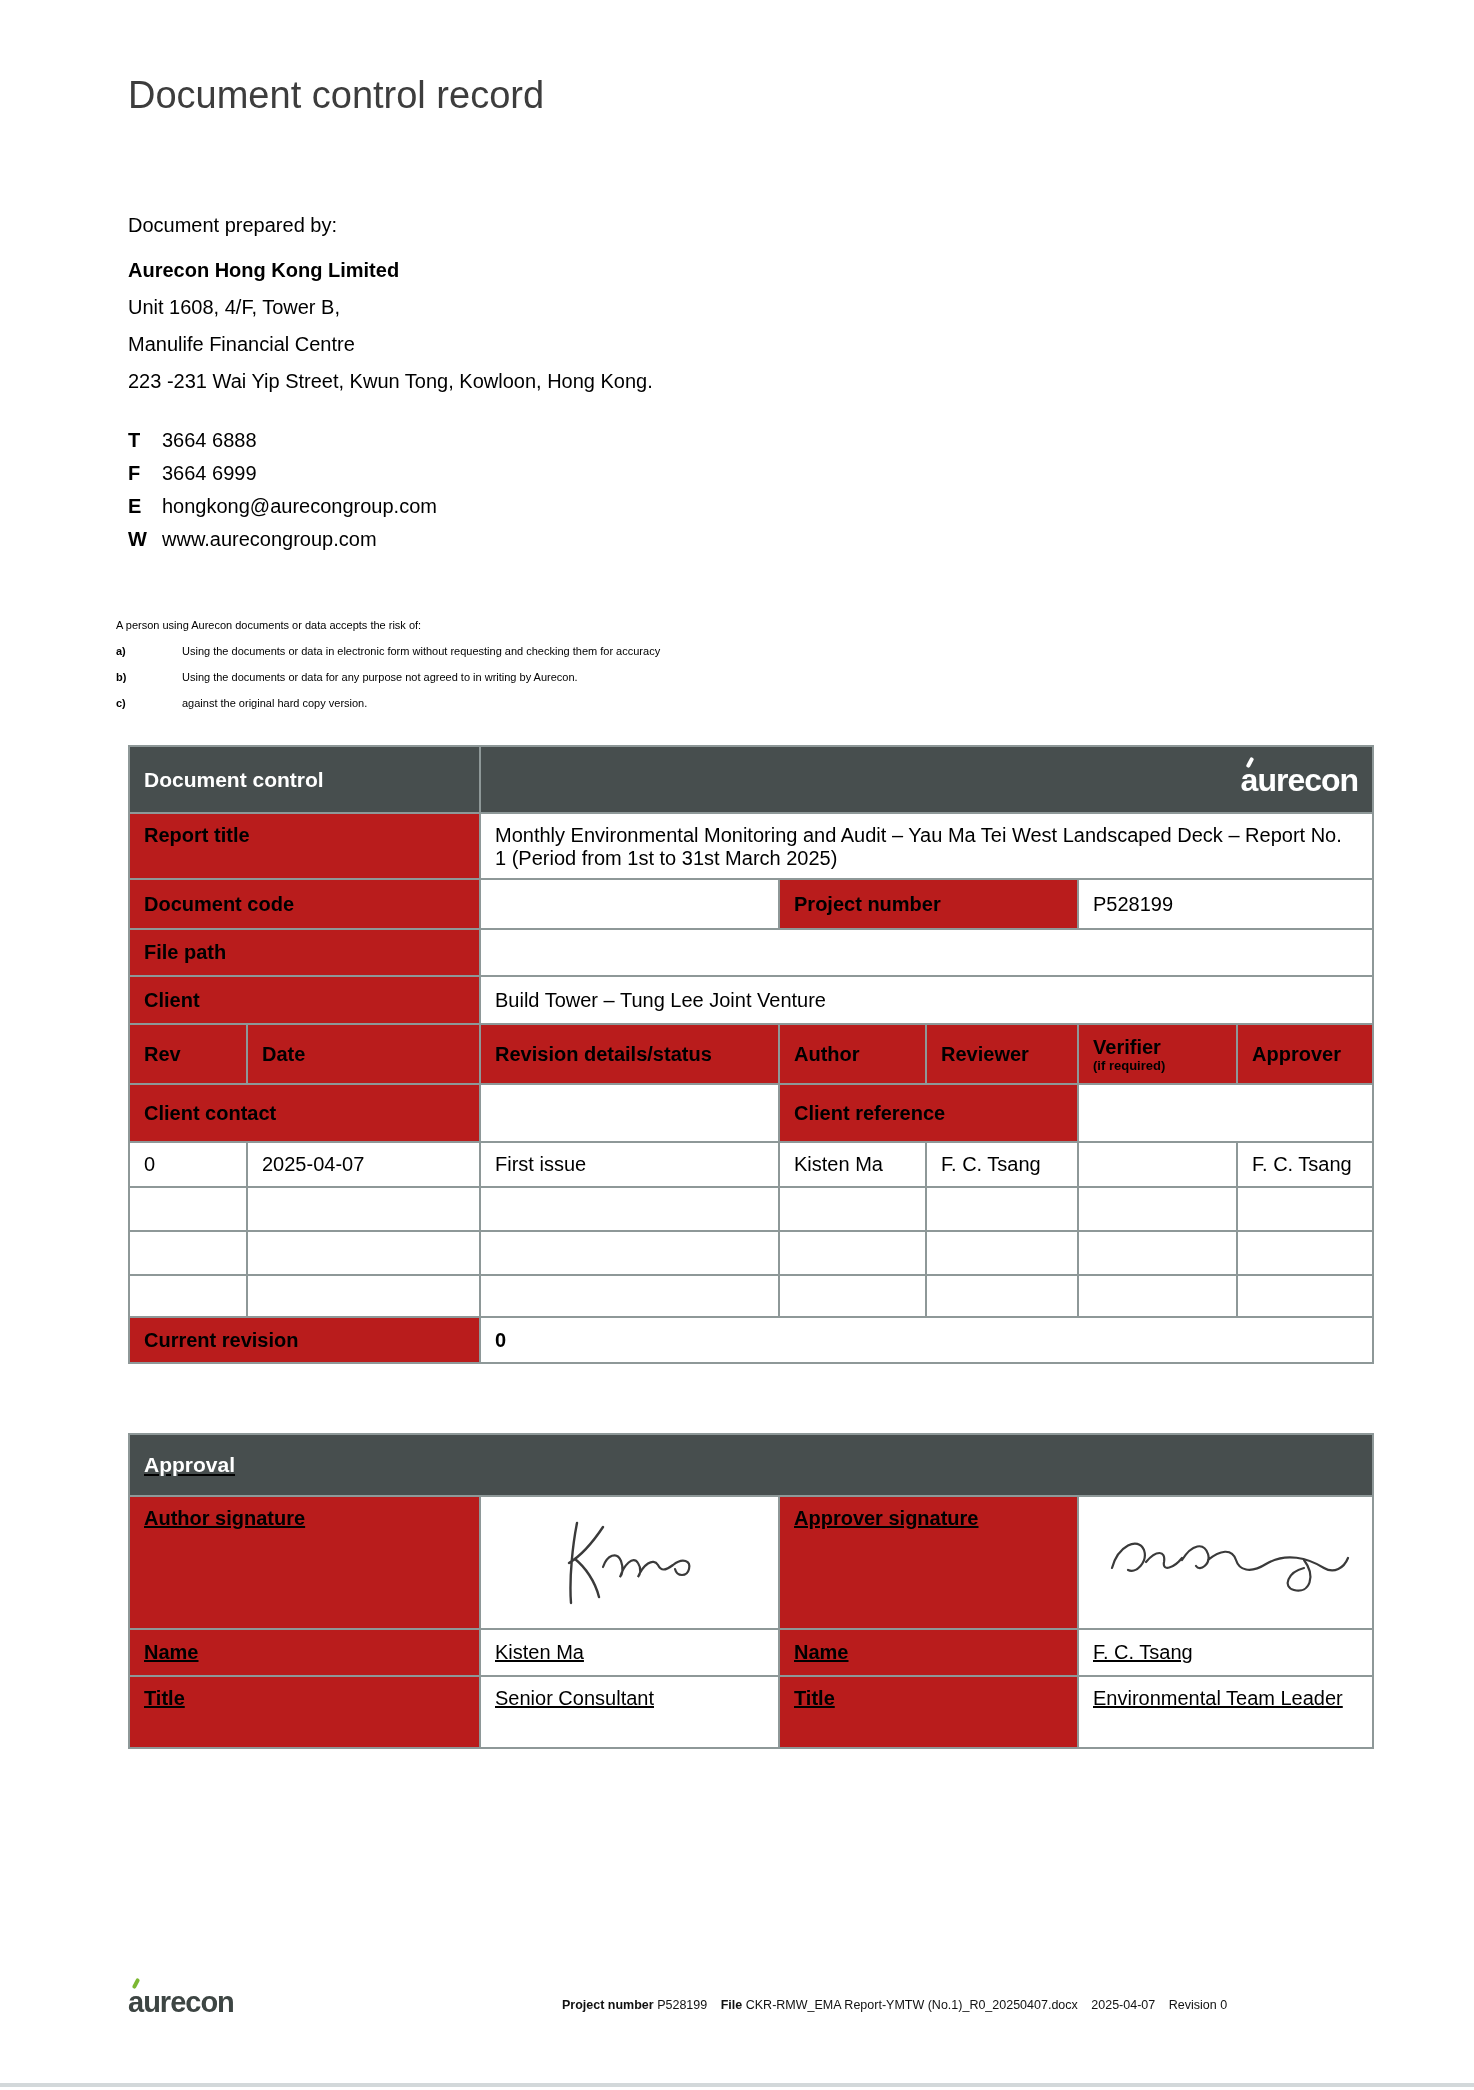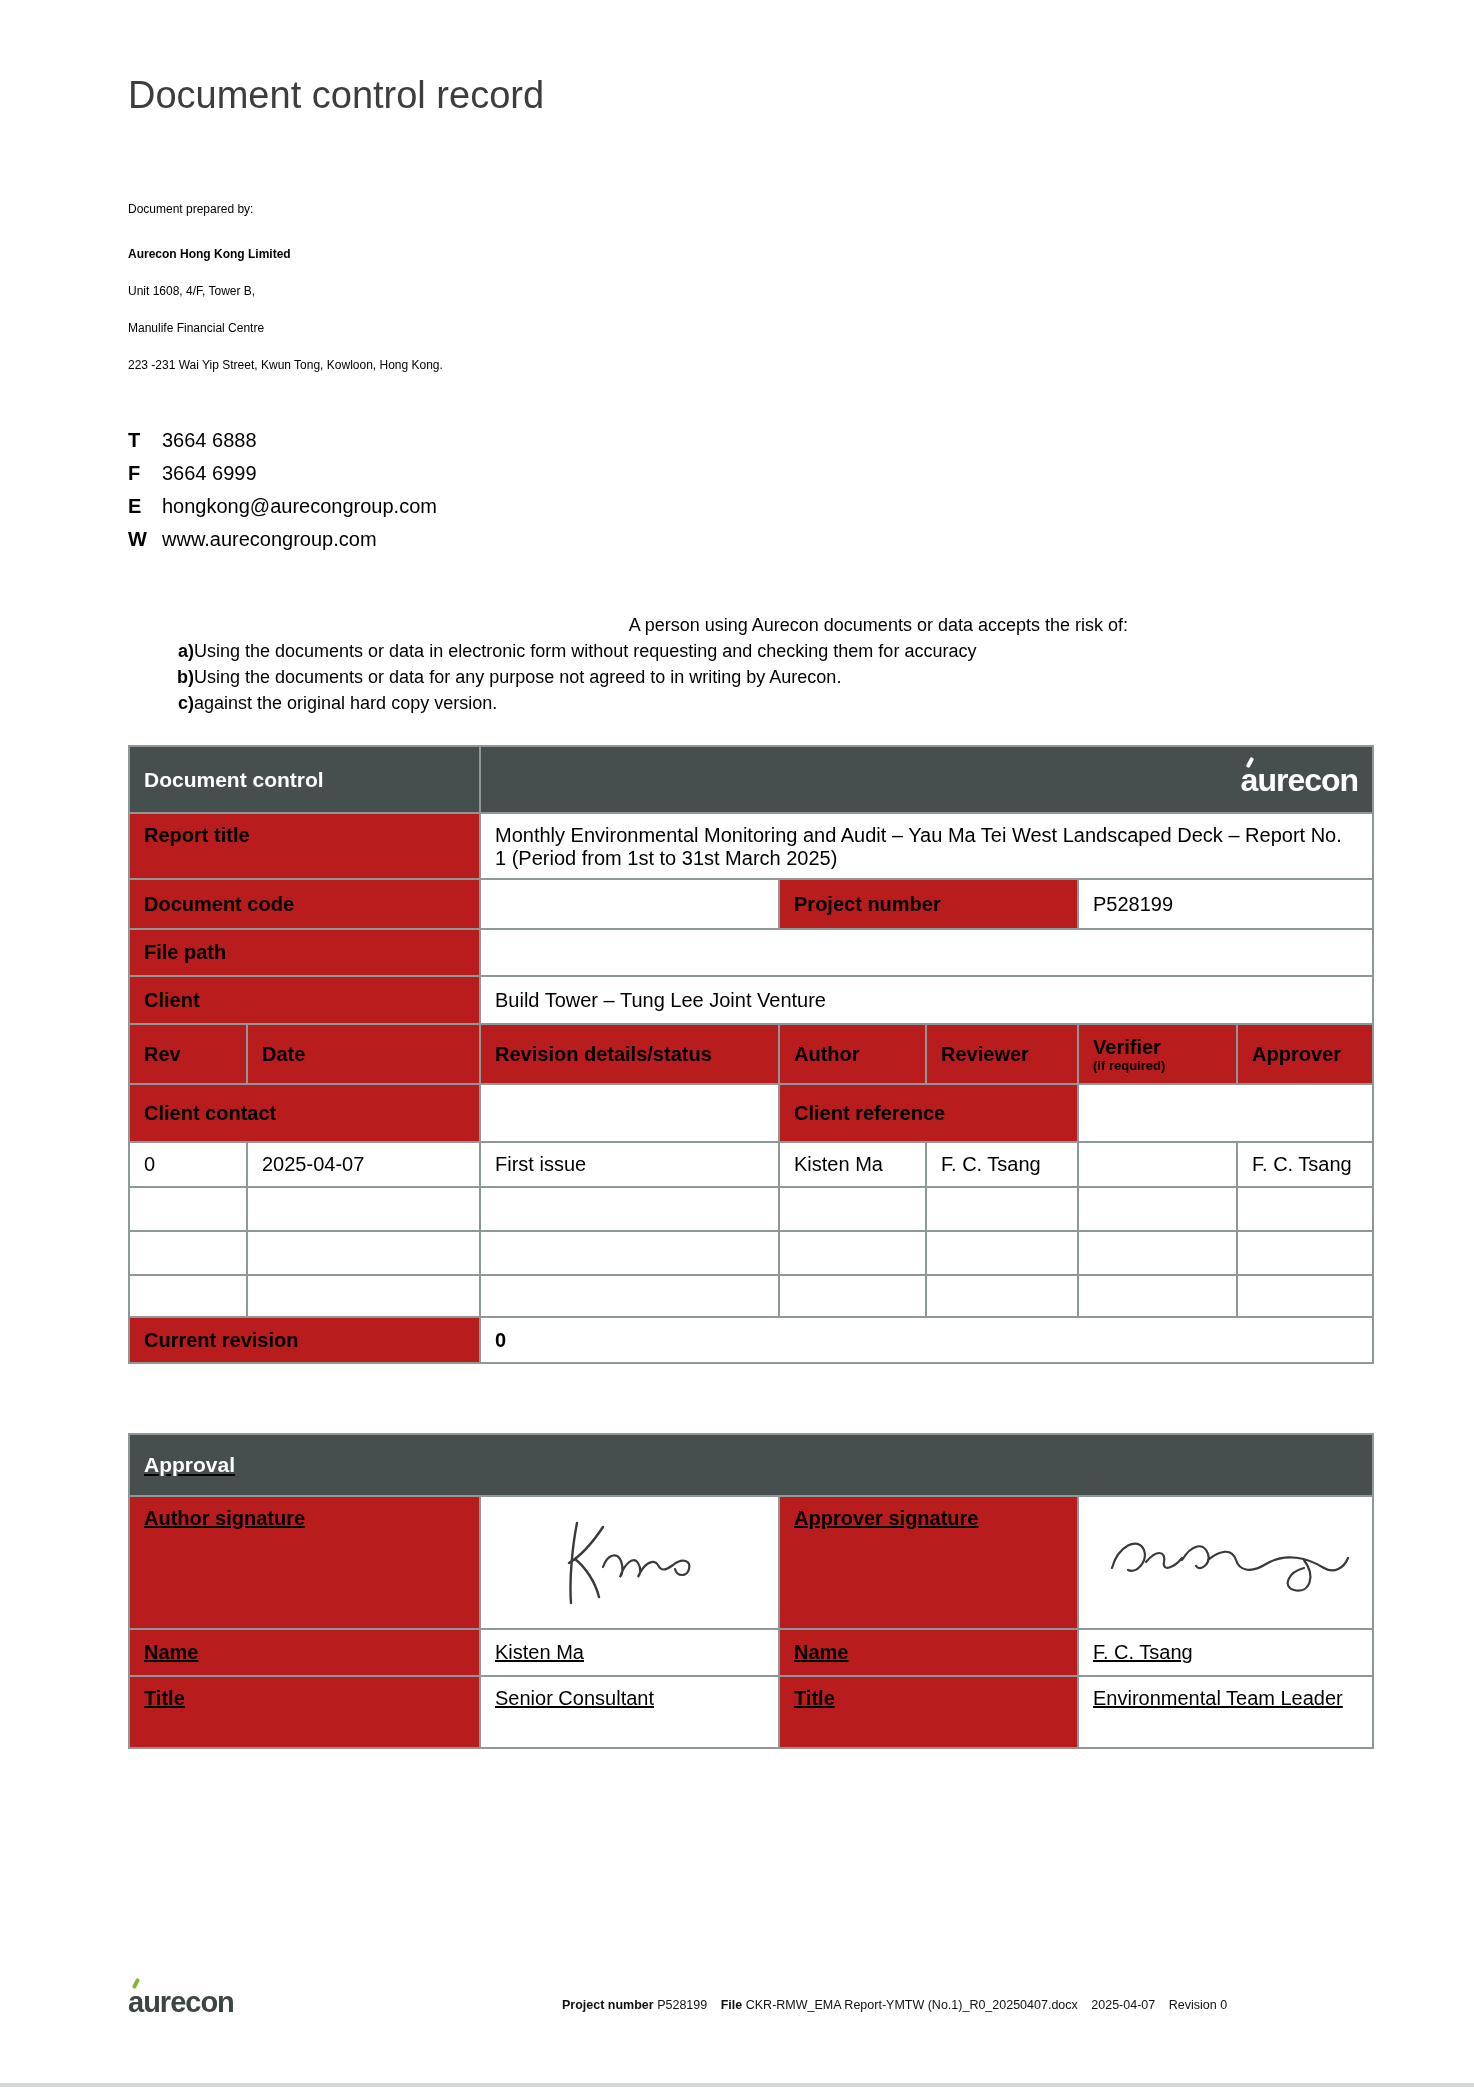--- a/index.html
+++ b/index.html
@@ -2,29 +2,29 @@
 <html><head>
 <meta charset="utf-8">
 <style>
   * { margin:0; padding:0; box-sizing:border-box; }
   html,body { background:#fff; }
   body { font-family:"Liberation Sans","DejaVu Sans",sans-serif; color:#000; }
   .page { position:relative; width:1474px; height:2090px; background:#ffffff; overflow:hidden; }
 
   .doc-title { position:absolute; left:128px; top:74px; font-size:38px; font-weight:400; color:#3d3d3d; letter-spacing:0; }
 
-  .prepared { position:absolute; left:128px; top:191px; font-size:12px; line-height:37px; }
+  .prepared { position:absolute; left:128px; top:207px; font-size:20px; line-height:37px; }
   .prepared .lead { margin-bottom:8px; }
   .prepared .company { font-weight:700; }
 
   .contacts { position:absolute; left:128px; top:424px; font-size:20px; line-height:33px; }
   .contact-row { display:flex; }
   .contact-row .clabel { font-weight:700; width:34px; }
 
-  .disclaimer { position:absolute; left:128px; top:612px; font-size:18px; line-height:26px; width:1000px;text-align:right; }
+  .disclaimer { position:absolute; left:116px; top:612px; font-size:11px; line-height:26px; width:1000px; }
   .disc-item { display:flex; }
   .disc-item .marker { font-weight:700; width:66px; }
 
   table.grid { position:absolute; left:128px; border-collapse:collapse; table-layout:fixed; width:1244px; font-size:20px; }
   table.grid td { border:2px solid #8e9898; padding:4px 14px; vertical-align:middle; background:#fff; }
   table.grid td.bar { background:#474e4e; color:#fff; font-weight:700; font-size:21px; }
   td.barL { border-right:2px solid #5d6464; }
   td.barR { text-align:right; padding-right:18px; }
   table.grid td.label { background:#b91c1c; font-weight:700; }
   table.grid td.vtop { vertical-align:top; padding-top:10px; }

